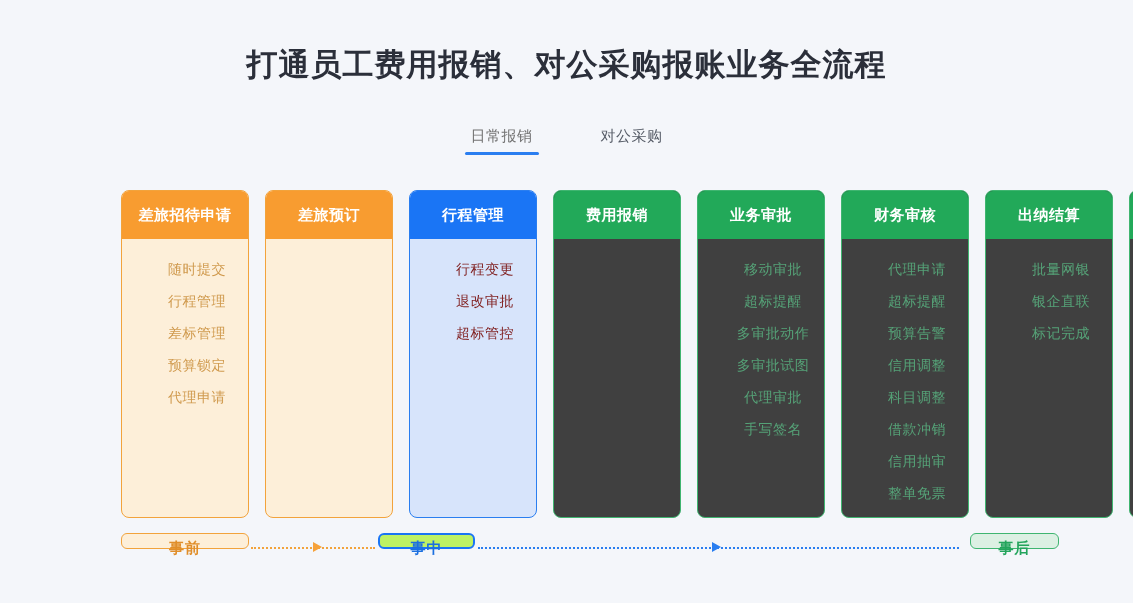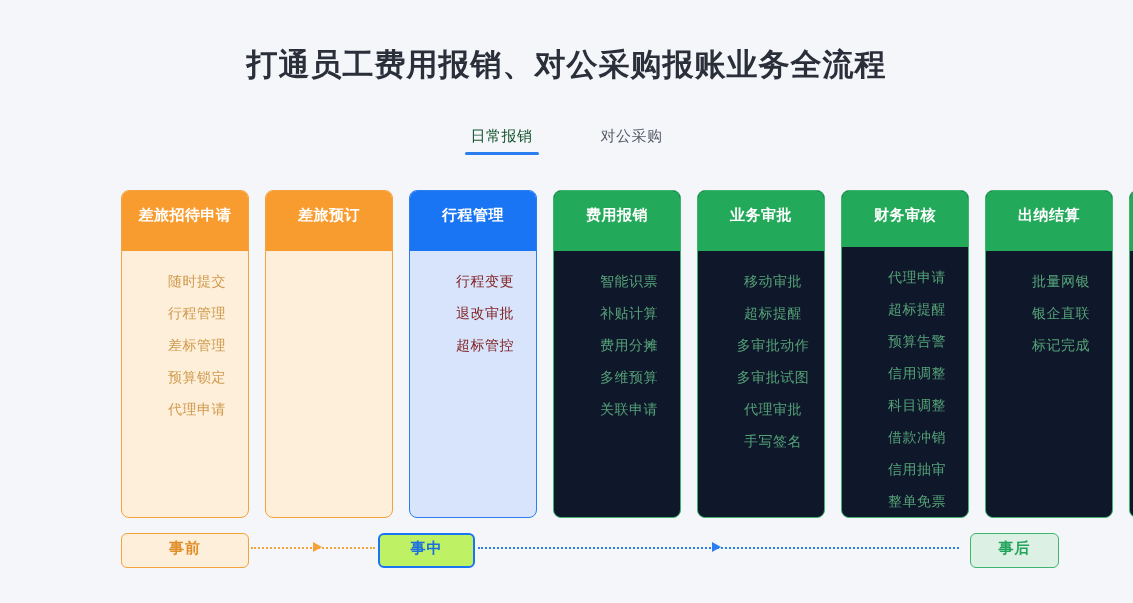--- a/index.html
+++ b/index.html
@@ -38,21 +38,21 @@
   }
   .tab {
     font-size: 15px;
     color: #555b66;
     padding-bottom: 9px;
     cursor: pointer;
     position: relative;
     letter-spacing: 0.5px;
   }
   .tab.active {
-    color: #14532d;
+    color: #737373;
   }
   .tab.active::after {
     content: "";
     position: absolute;
     left: -6px;
     right: -6px;
     bottom: 0;
     height: 3px;
     background: #2a7ef0;
     border-radius: 2px;
@@ -70,21 +70,21 @@
     width: 128px;
     height: 328px;
     border-radius: 8px;
     border: 1px solid transparent;
     overflow: hidden;
     display: flex;
     flex-direction: column;
     box-sizing: border-box;
   }
   .col-head {
-    height: 60px;
+    height: 48px;
     line-height: 48px;
     text-align: center;
     font-size: 15px;
     font-weight: bold;
     color: #ffffff;
     letter-spacing: 0.5px;
   }
   .col-body {
     flex: 1;
     padding-top: 14px;
@@ -101,36 +101,36 @@
   .col.orange { border-color: #f2a33c; background: #fdefd9; }
   .col.orange .col-head { background: #f89c30; }
   .col.orange .col-item { color: #d09a4e; }
 
   
   .col.blue { border-color: #2a7ef0; background: #d7e4fb; }
   .col.blue .col-head { background: #1a75f5; }
   .col.blue .col-item { color: #7f1d1d; }
 
   
-  .col.green { border-color: #3fb570; background: #0f172a; }
+  .col.green { border-color: #3fb570; background: #404040; }
   .col.green .col-head { background: #22a959; }
   .col.green .col-item { color: #55a277; }
 
   
   .timeline {
     position: absolute;
     left: 0;
     top: 533px;
     width: 1133px;
     height: 30px;
   }
   .tl-box {
     position: absolute;
     top: 0;
-    height: 35px;
+    height: 16px;
     line-height: 28px;
     text-align: center;
     font-size: 15px;
     font-weight: bold;
     border-radius: 6px;
     box-sizing: border-box;
     letter-spacing: 1px;
   }
   .tl-box.orange {
     left: 121px;
@@ -204,27 +204,20 @@
     <div class="col-head">行程管理</div>
     <div class="col-body">
       <div class="col-item">行程变更</div>
       <div class="col-item">退改审批</div>
       <div class="col-item">超标管控</div>
     </div>
   </div>
 
   <div class="col green">
     <div class="col-head">费用报销</div>
-    <div class="col-body">
-      <div class="col-item">智能识票</div>
-      <div class="col-item">补贴计算</div>
-      <div class="col-item">费用分摊</div>
-      <div class="col-item">多维预算</div>
-      <div class="col-item">关联申请</div>
-    </div>
   </div>
 
   <div class="col green">
     <div class="col-head">业务审批</div>
     <div class="col-body">
       <div class="col-item">移动审批</div>
       <div class="col-item">超标提醒</div>
       <div class="col-item">多审批动作</div>
       <div class="col-item">多审批试图</div>
       <div class="col-item">代理审批</div>

